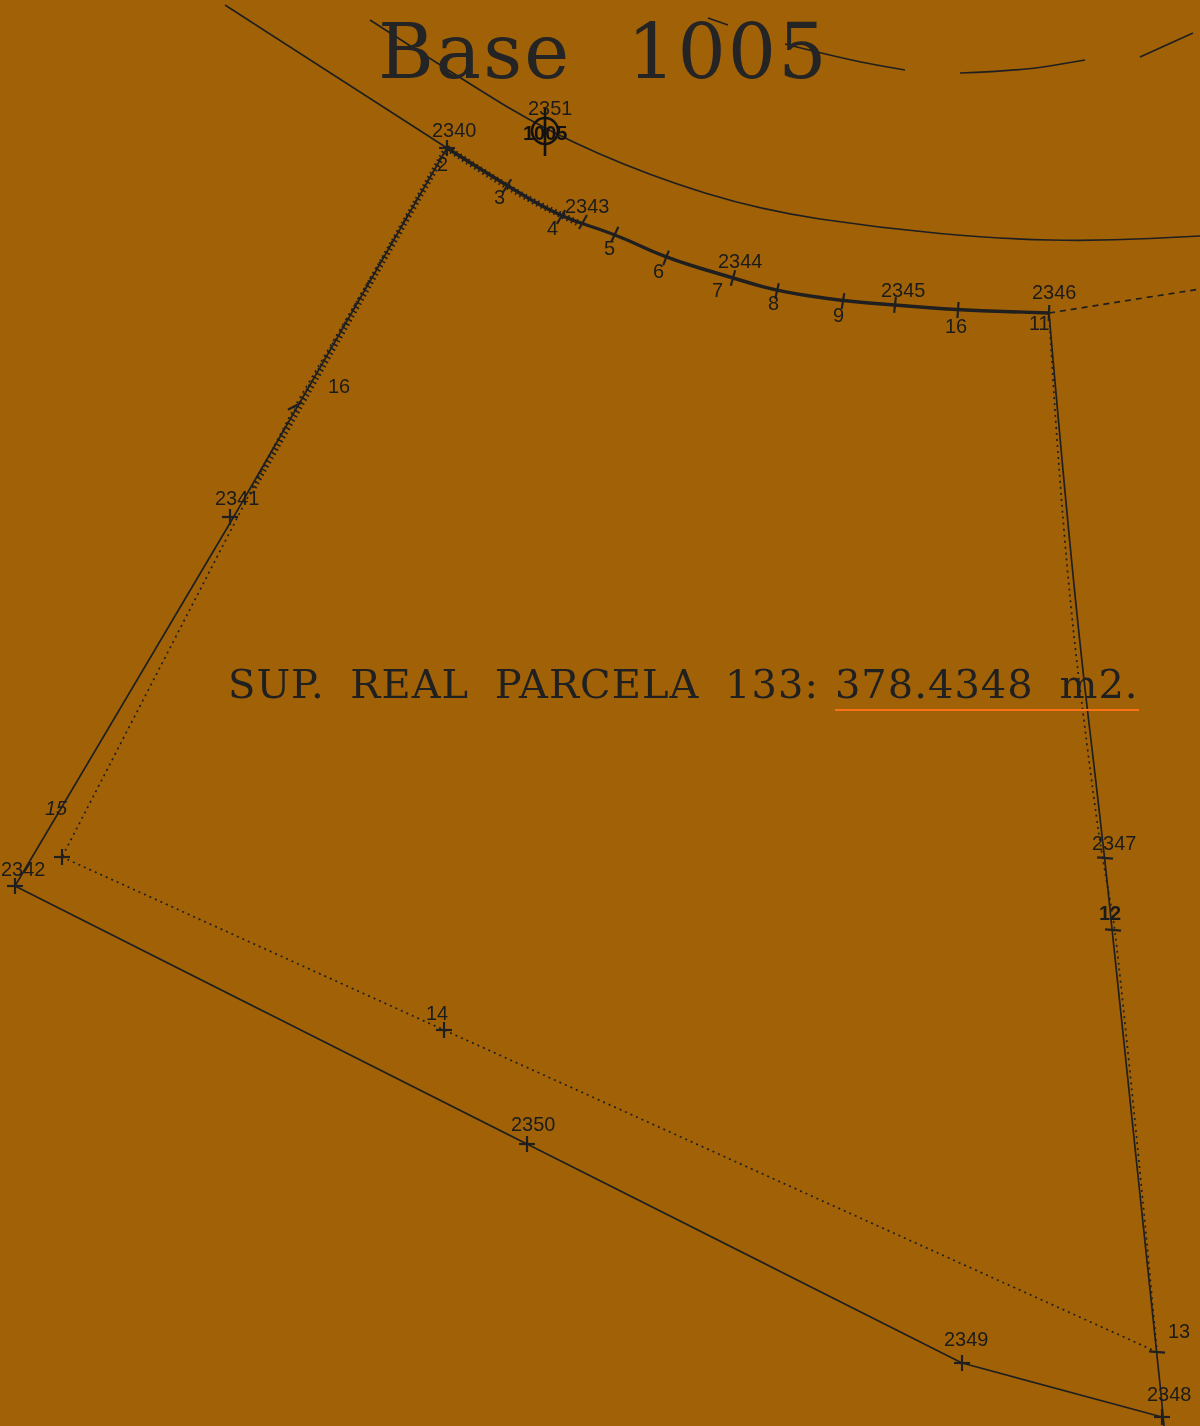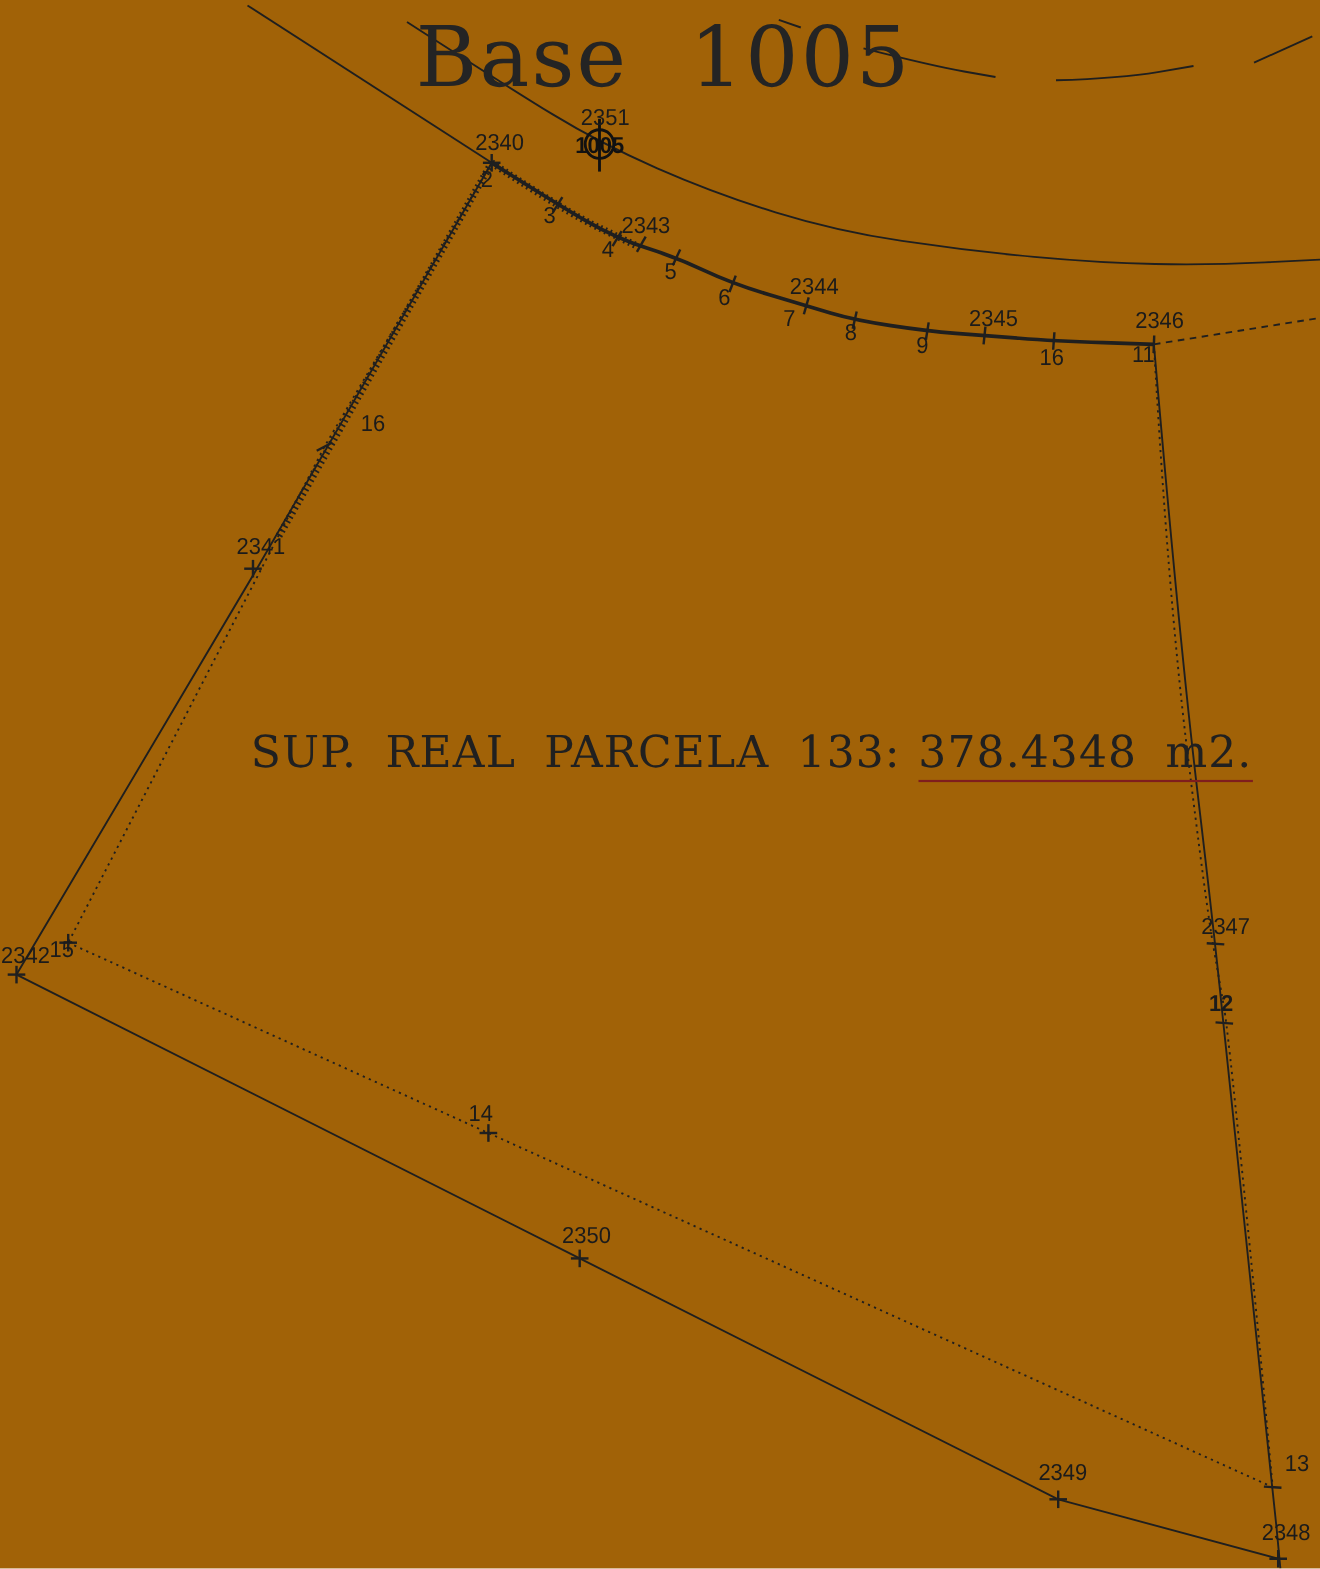--- a/index.html
+++ b/index.html
@@ -22,21 +22,21 @@
   .title .w2{margin-left:56px;}
 
   .area-note{
     position:absolute;left:228px;top:660px;
     font-family:"DejaVu Serif", serif;
     font-size:40px;line-height:1.2;color:#202020;
     letter-spacing:1px;word-spacing:12px;white-space:nowrap;
   }
   .area-note .val{
     margin-left:16px;
-    border-bottom:2px solid #7f1d1d;
+    border-bottom:2px solid #f97316;
     padding-bottom:2px;
   }
 
   .pt-label{
     position:absolute;
     font-size:21px;line-height:1;color:#1b1b1b;
     font-family:"Liberation Sans", sans-serif;
     transform:scaleX(.95);transform-origin:left top;
     white-space:nowrap;
   }
@@ -171,21 +171,21 @@
       <span class="pt-label" style="left: 718px; top: 250px;">2344</span>
       <span class="pt-label" style="left: 712px; top: 279px;">7</span>
       <span class="pt-label" style="left: 768px; top: 292px;">8</span>
       <span class="pt-label" style="left: 833px; top: 304px;">9</span>
       <span class="pt-label" style="left: 881px; top: 279px;">2345</span>
       <span class="pt-label" style="left: 945px; top: 315px;">16</span>
       <span class="pt-label" style="left: 1032px; top: 281px;">2346</span>
       <span class="pt-label" style="left: 1029px; top: 312px;">11</span>
       <span class="pt-label" style="left: 282px; top: 375px; margin-left: 46px;">16</span>
       <span class="pt-label" style="left: 215px; top: 487px;">2341</span>
-      <span class="pt-label" style="left: 45px; top: 853px;">15</span>
+      <span class="pt-label" style="left: 45px; top: 797px; font-style: italic;">15</span>
       <span class="pt-label" style="left: 1px; top: 858px;">2342</span>
       <span class="pt-label" style="left: 1092px; top: 832px;">2347</span>
       <span class="pt-label" style="left: 1099px; top: 902px; font-weight: bold;">12</span>
       <span class="pt-label" style="left: 426px; top: 1002px;">14</span>
       <span class="pt-label" style="left: 511px; top: 1113px;">2350</span>
       <span class="pt-label" style="left: 944px; top: 1328px;">2349</span>
       <span class="pt-label" style="left: 1139px; top: 1320px; margin-left: 29px;">13</span>
       <span class="pt-label" style="left: 1147px; top: 1383px;">2348</span>
       <span class="pt-label" style="left: 528px; top: 97px;">2351</span>
       <span class="sym-label" style="left: 523px; top: 122px;">1005</span>

